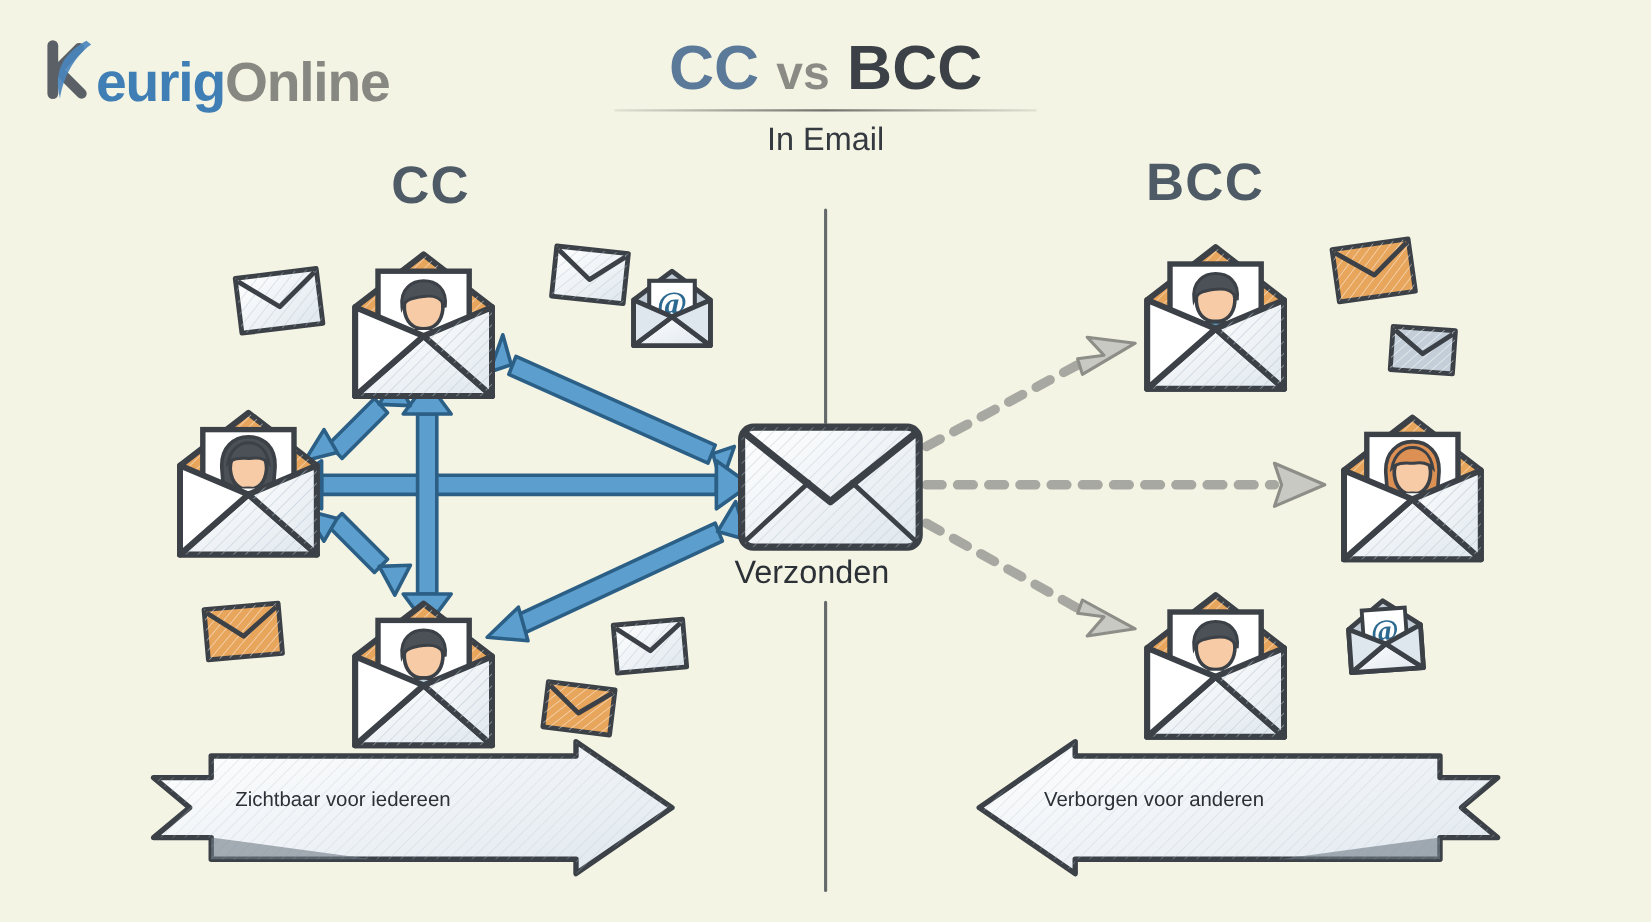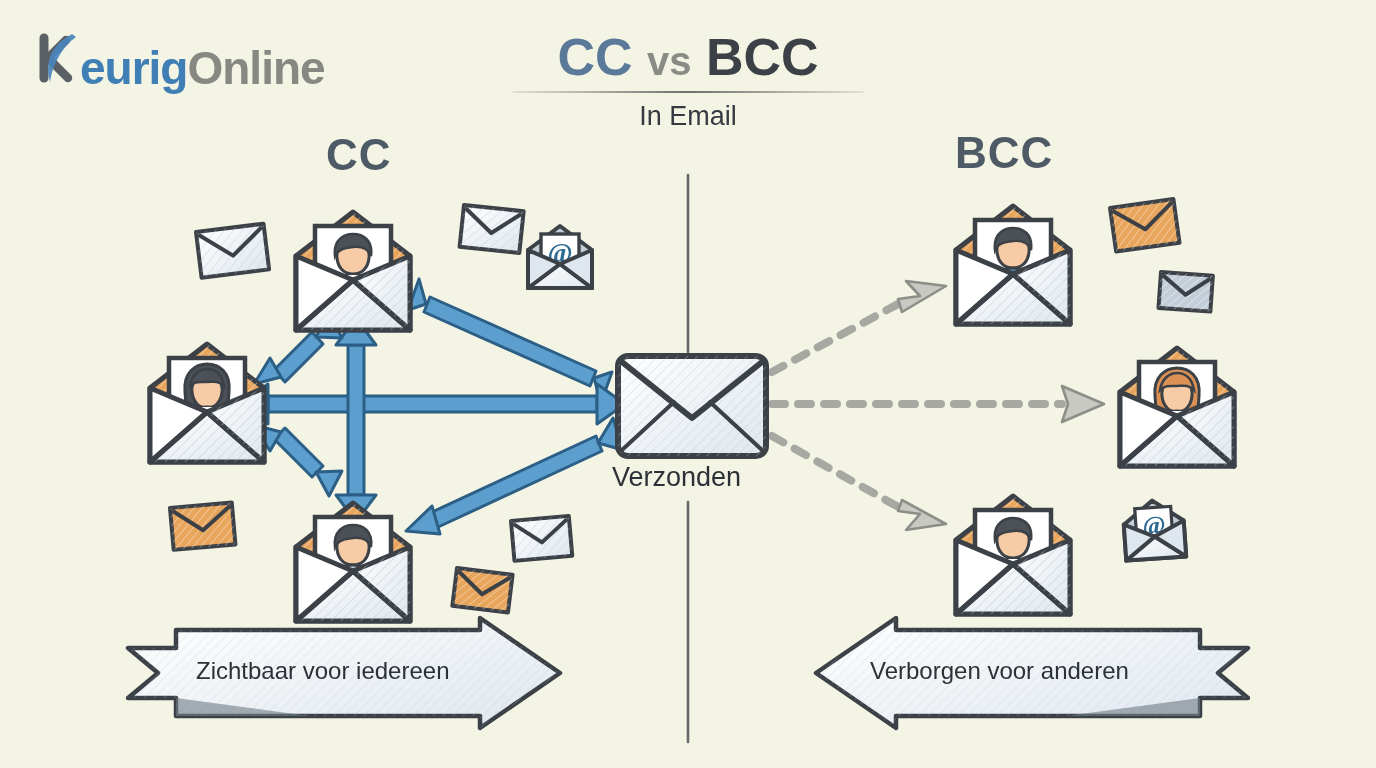--- a/index.html
+++ b/index.html
@@ -30,21 +30,21 @@
   #title .sub{font-size:27px;color:#343a40;font-weight:400;}
 
   .side-label{font-size:44px;font-weight:bold;color:#4e5a66;letter-spacing:1px;}
   #cc-label{left:326px;top:130px;}
   #bcc-label{left:955px;top:128px;}
 
   
   #sent-label{left:612px;top:462px;font-size:27px;color:#2b3136;text-align:center;}
 
   
-  .banner-text{position:absolute;font-size:24px;color:#2b3136;white-space:nowrap;}
+  .banner-text{position:absolute;font-size:17px;color:#2b3136;white-space:nowrap;}
   #banner-left-text{left:196px;top:657px;}
   #banner-right-text{left:845px;top:657px;margin-left:25px;}
 </style>
 </head>
 <body>
 
 <div id="stage">
 
   <svg class="abs" style="left:0;top:0;" width="1376" height="768">
     <line x1="688" y1="175" x2="688" y2="352" stroke="#4b5157" stroke-width="2.6" stroke-linecap="round" opacity=".85"></line>

